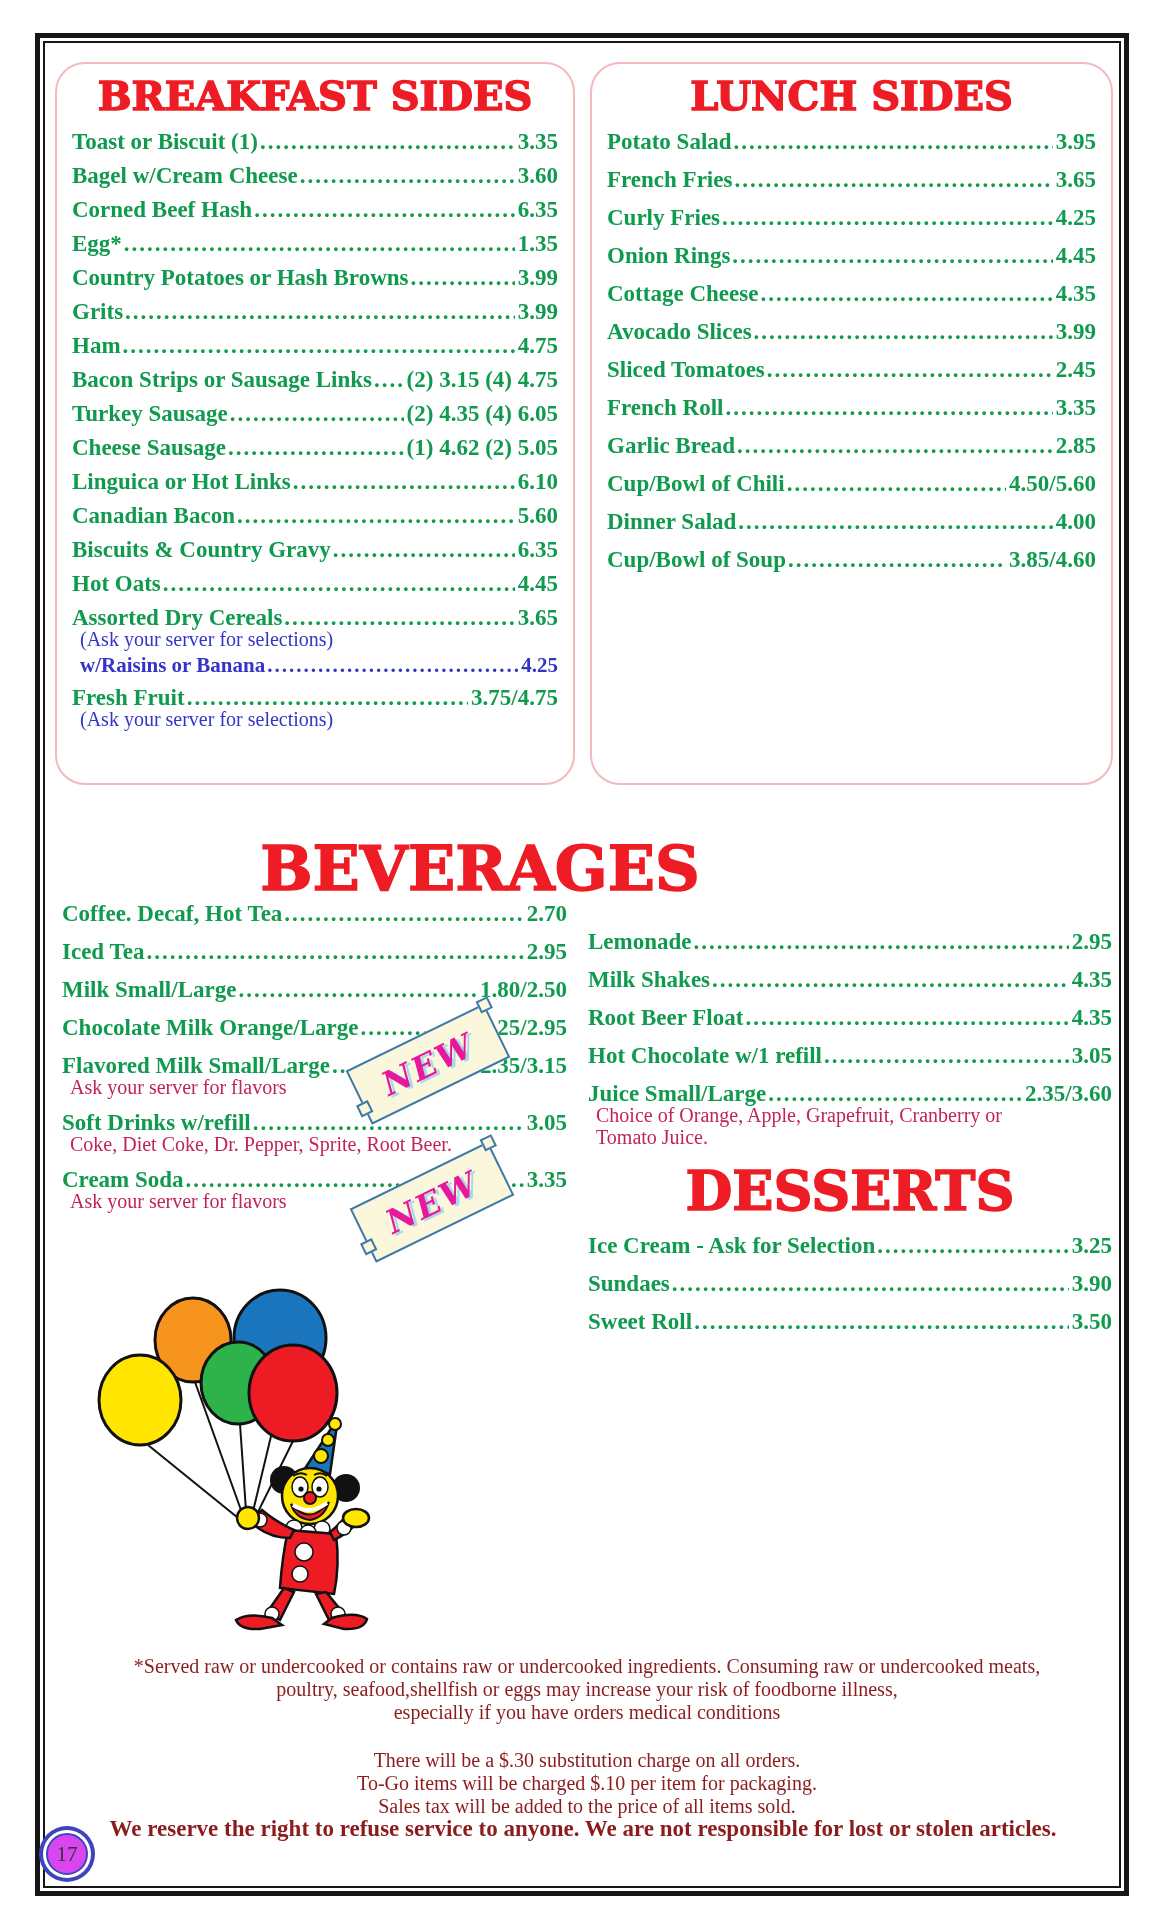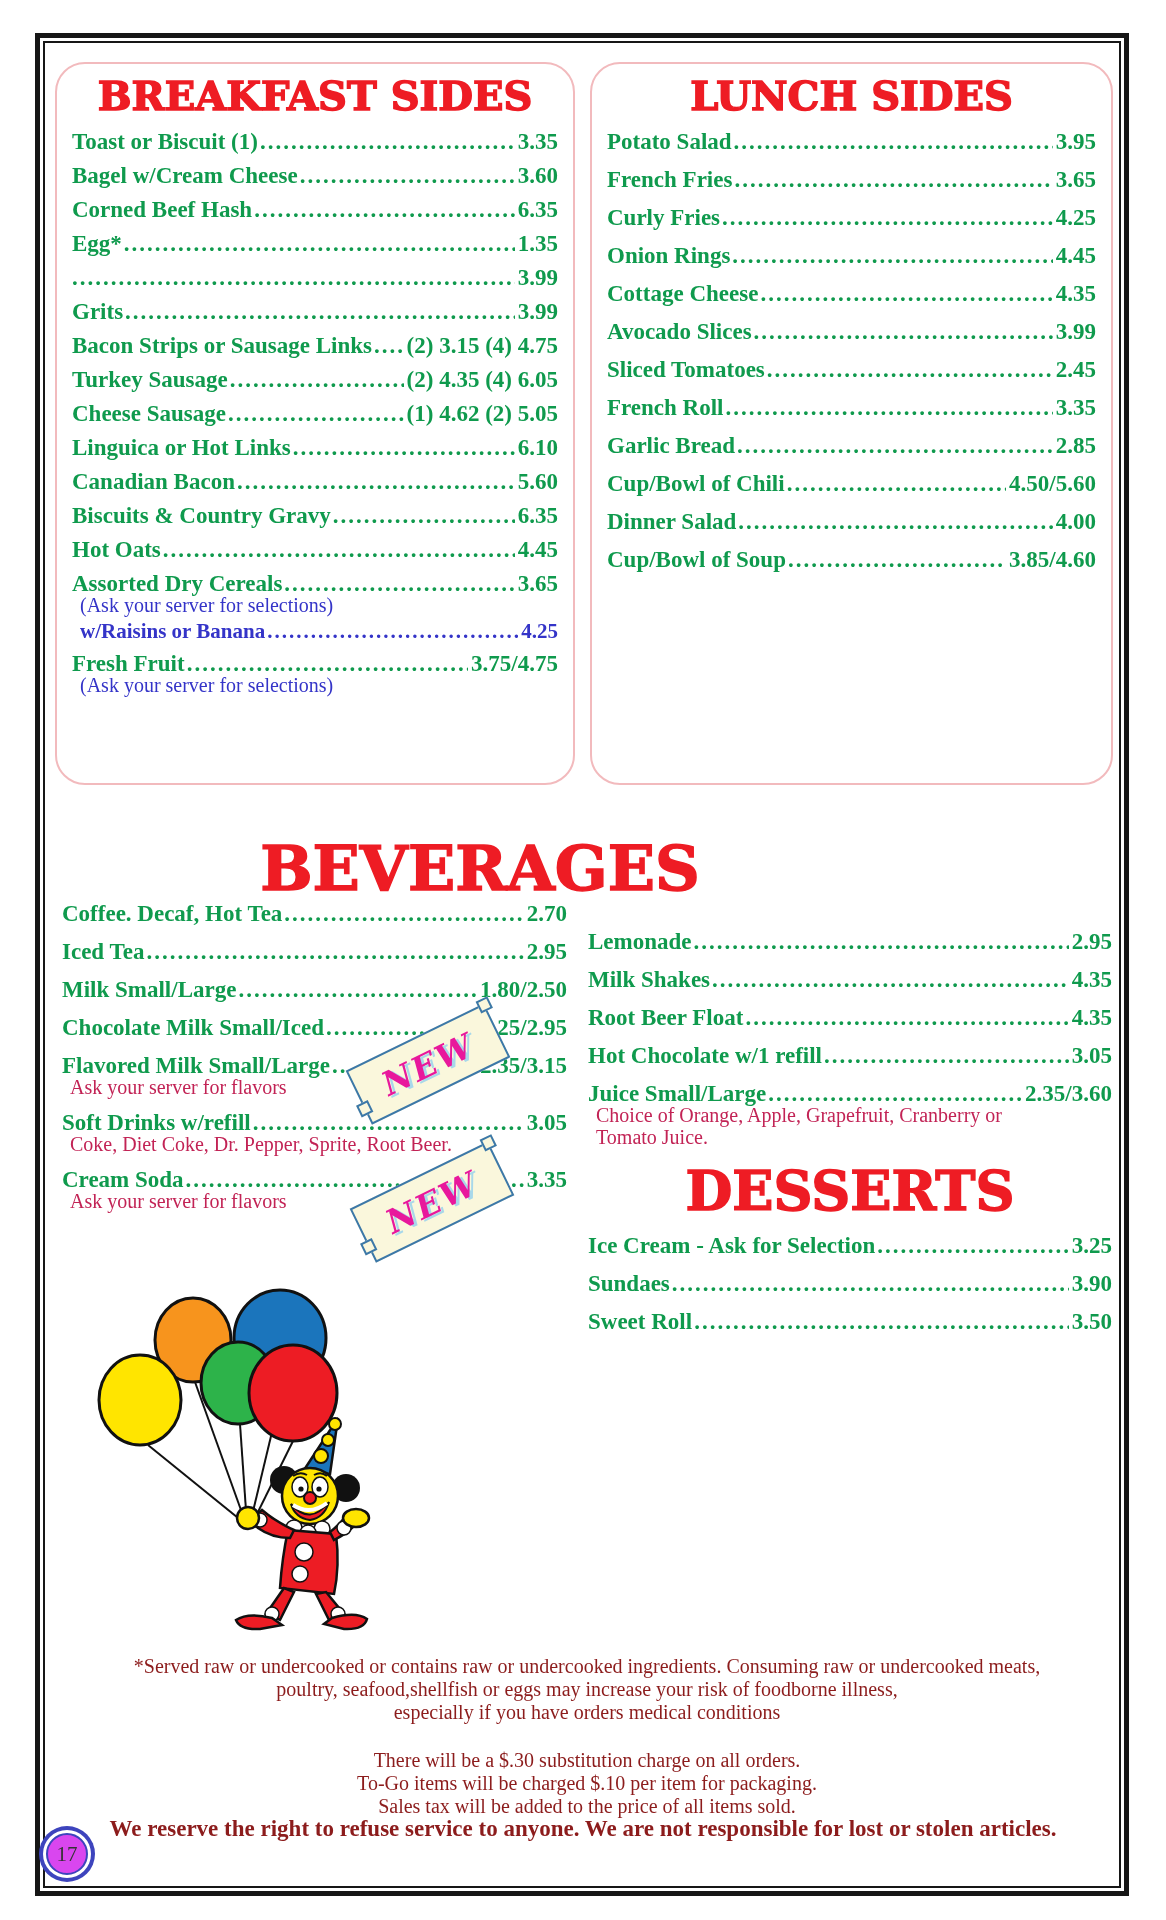--- a/index.html
+++ b/index.html
@@ -109,37 +109,47 @@
       <span class="name">Egg*</span>
       <span class="dots"></span>
       <span class="price">1.35</span>
 
     </div>
 
   </div>
 
   <div class="menu-item">
     <div class="row">
+      <span class="name">Country Potatoes or Hash Browns</span>
       <span class="dots"></span>
       <span class="price">3.99</span>
 
     </div>
 
   </div>
 
   <div class="menu-item">
     <div class="row">
       <span class="name">Grits</span>
       <span class="dots"></span>
       <span class="price">3.99</span>
 
     </div>
 
   </div>
 
+  <div class="menu-item">
+    <div class="row">
+      <span class="name">Ham</span>
+      <span class="dots"></span>
+      <span class="price">4.75</span>
+
+    </div>
+
+  </div>
 
   <div class="menu-item">
     <div class="row">
       <span class="name">Bacon Strips or Sausage Links</span>
       <span class="dots"></span>
       <span class="price">(2) 3.15  (4) 4.75</span>
 
     </div>
 
   </div>
@@ -393,21 +403,21 @@
       <span class="name">Milk Small/Large</span>
       <span class="dots"></span>
       <span class="price">1.80/2.50</span>
 
     </div>
 
   </div>
 
   <div class="menu-item">
     <div class="row">
-      <span class="name">Chocolate Milk Small/Iced</span>
+      <span class="name">Chocolate Milk Orange/Large</span>
       <span class="dots"></span>
       <span class="price">2.25/2.95</span>
 
     </div>
 
   </div>
 
   <div class="menu-item">
     <div class="row">
       <span class="name">Flavored Milk Small/Large</span>

